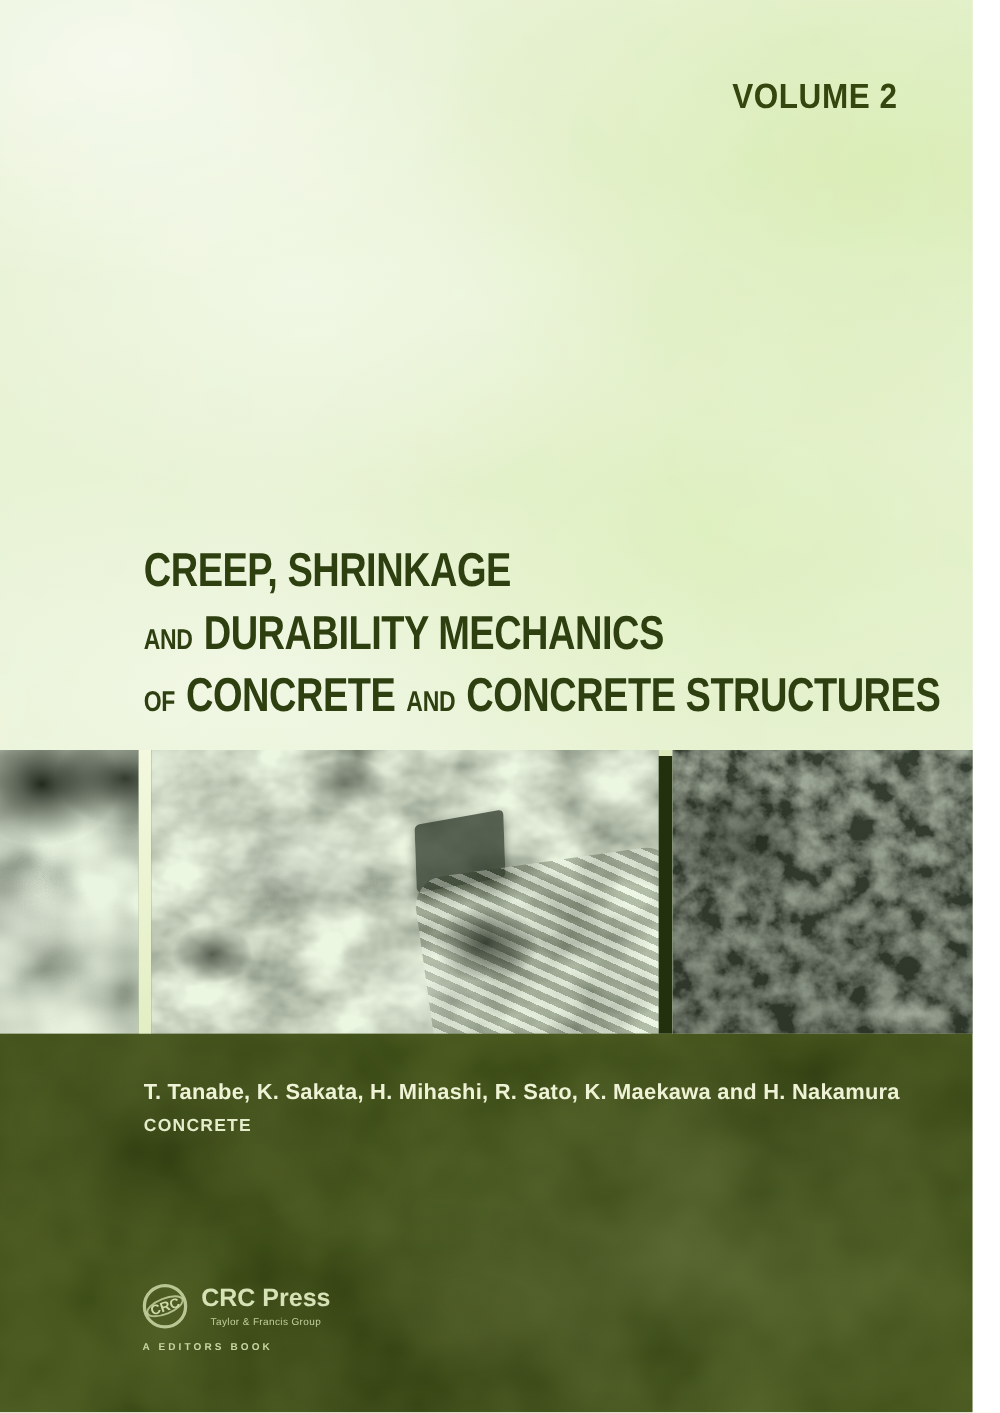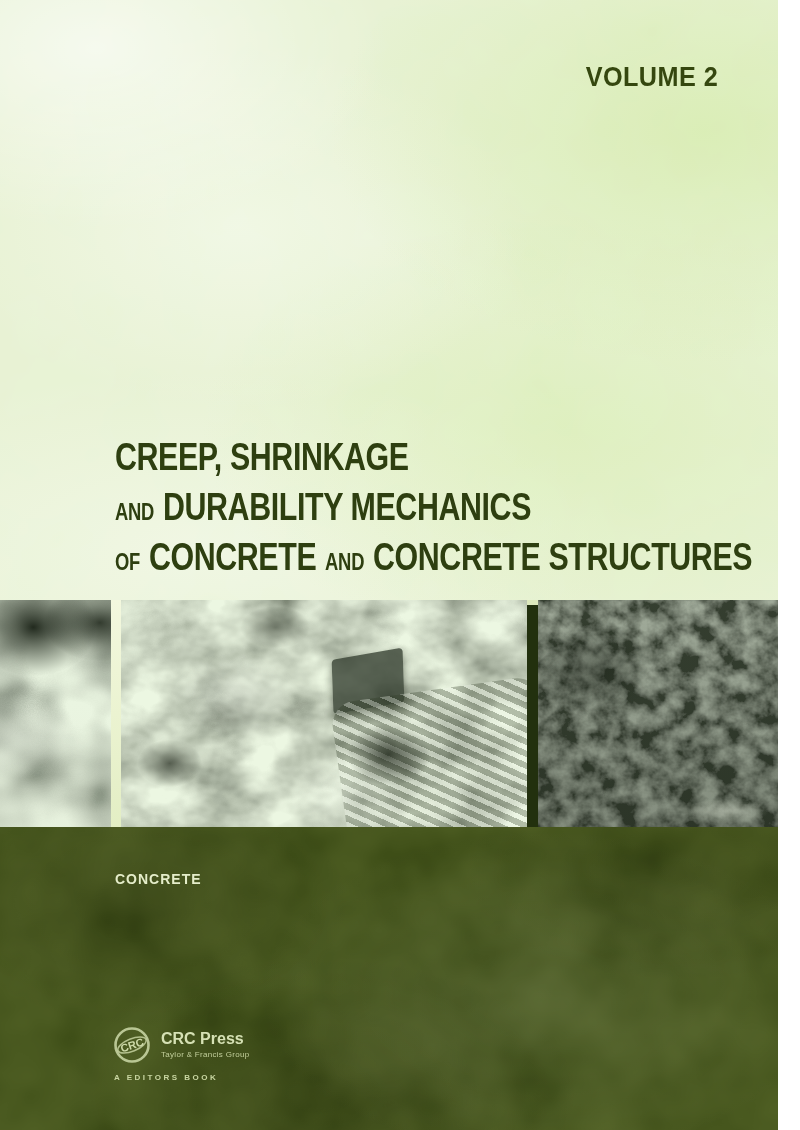--- a/index.html
+++ b/index.html
@@ -68,22 +68,22 @@
       #3e4e17;}
   .bottom-noise{position:absolute;left:0;top:0;width:100%;height:100%;opacity:.35;mix-blend-mode:soft-light;pointer-events:none;}
 
   .editors{position:absolute;left:115px;top:36px;}
   .editor-names{font-size:17.5px;font-weight:bold;color:#eef3d6;letter-spacing:.2px;white-space:nowrap;}
   .editors-label{margin-top:8px;font-size:14px;font-weight:bold;color:#e5edca;letter-spacing:1px;}
 
   .publisher{position:absolute;left:112px;top:198px;}
   .pub-row{display:flex;align-items:center;gap:9px;}
   .pub-text{display:flex;flex-direction:column;}
-  .pub-name{font-size:16px;font-weight:bold;color:#d6e1b5;line-height:1.05;}
-  .pub-group{font-size:8px;color:#c2cf9b;margin-top:3px;letter-spacing:.3px;}
+  .pub-name{font-size:20px;font-weight:bold;color:#d6e1b5;line-height:1.05;}
+  .pub-group{font-size:8px;color:#c2cf9b;margin-top:3px;letter-spacing:.3px;text-align:center;}
   .imprint{margin-top:8px;margin-left:2px;font-size:8px;font-weight:bold;letter-spacing:2.5px;color:#c9d6a2;}
 </style>
 </head>
 <body>
 
 <svg width="0" height="0" style="position:absolute" aria-hidden="true">
   <defs>
     <filter id="sem1" x="-5%" y="-5%" width="110%" height="110%">
       <feTurbulence type="fractalNoise" baseFrequency="0.011 0.013" numOctaves="3" seed="11"></feTurbulence>
       <feColorMatrix type="saturate" values="0"></feColorMatrix>
@@ -177,20 +177,21 @@
       <div class="overlay"></div>
     </div>
   </div>
 
   <div class="bottom">
     <svg class="bottom-noise" preserveAspectRatio="none">
       <rect width="100%" height="100%" filter="url(#soft)"></rect>
     </svg>
 
     <div class="editors">
+      <div class="editor-names">T. Tanabe, K. Sakata, H. Mihashi, R. Sato, K. Maekawa and H. Nakamura</div>
       <div class="editors-label">CONCRETE</div>
     </div>
 
     <div class="publisher">
       <div class="pub-row">
         <svg width="40" height="40" viewBox="0 0 40 40">
           <circle cx="20" cy="20" r="16.5" fill="none" stroke="#cdd9a8" stroke-width="2.6" opacity="0.85"></circle>
           <ellipse cx="20" cy="20" rx="15" ry="6.2" fill="none" stroke="#cdd9a8" stroke-width="1.5" transform="rotate(-22 20 20)" opacity="0.8"></ellipse>
           <text x="20" y="24" text-anchor="middle" font-size="11" font-weight="bold" fill="#cdd9a8" font-family="Liberation Sans, sans-serif" transform="rotate(-18 20 20)">CRC</text>
         </svg>

